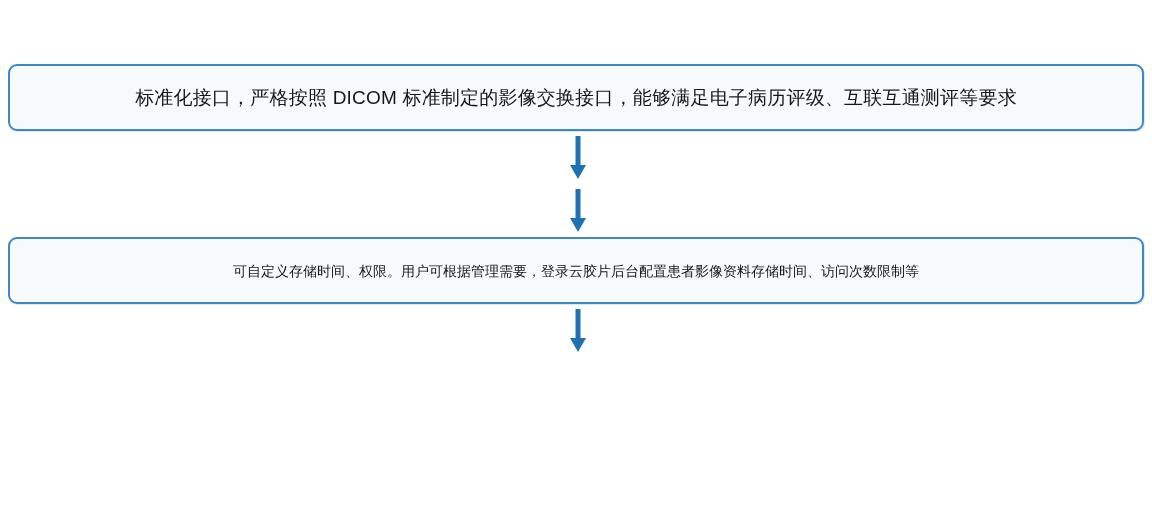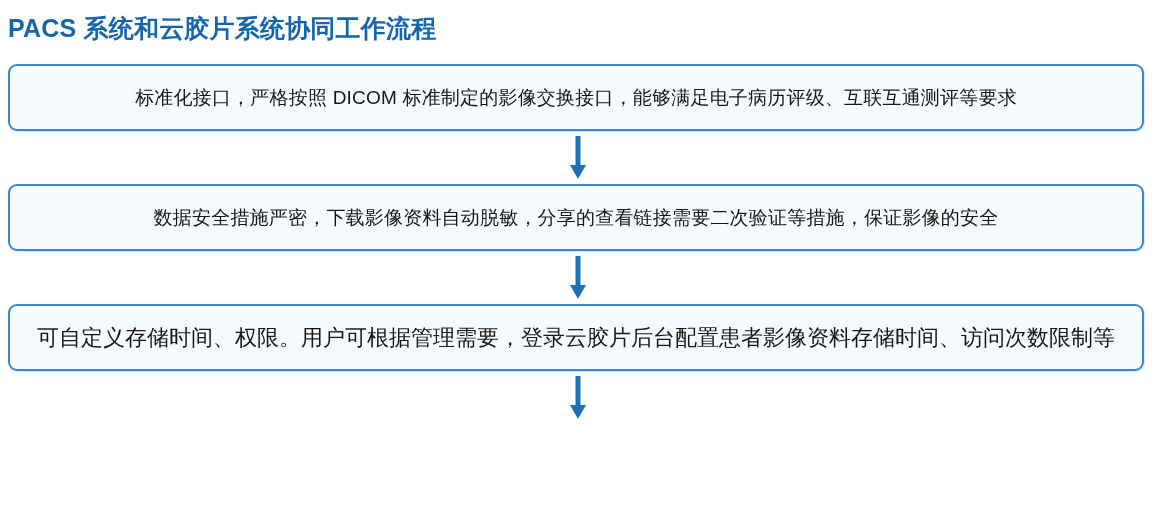--- a/index.html
+++ b/index.html
@@ -62,21 +62,21 @@
     color: #161616;
     line-height: 26px;
     letter-spacing: 0.2px;
     text-align: center;
     white-space: nowrap;
     padding: 0 4px;
   }
 
   
   .step-box.wide .step-text {
-    font-size: 22px;
+    font-size: 14px;
     letter-spacing: 0;
   }
 
   
   .connector {
     position: relative;
     height: 53px;
     width: 1152px;
   }
   .arrow {
@@ -106,38 +106,34 @@
     border-left: 8px solid transparent;
     border-right: 8px solid transparent;
     border-top: 14px solid #1E72B3;
   }
 </style>
 </head>
 <body>
 
 <div id="page">
 
-  <div class="page-title">PACS 系统和云胶片系统协同工作流程</div>
 
   <div class="flow">
 
     <div class="step-box">
       <div class="step-text">标准化接口，严格按照 DICOM 标准制定的影像交换接口，能够满足电子病历评级、互联互通测评等要求</div>
     </div>
 
     <div class="connector">
       <div class="arrow">
         <div class="stem"></div>
         <div class="head"></div>
       </div>
     </div>
 
-    <div class="step-box">
-      <div class="step-text">数据安全措施严密，下载影像资料自动脱敏，分享的查看链接需要二次验证等措施，保证影像的安全</div>
-    </div>
 
     <div class="connector">
       <div class="arrow">
         <div class="stem"></div>
         <div class="head"></div>
       </div>
     </div>
 
     <div class="step-box wide">
       <div class="step-text">可自定义存储时间、权限。用户可根据管理需要，登录云胶片后台配置患者影像资料存储时间、访问次数限制等</div>

